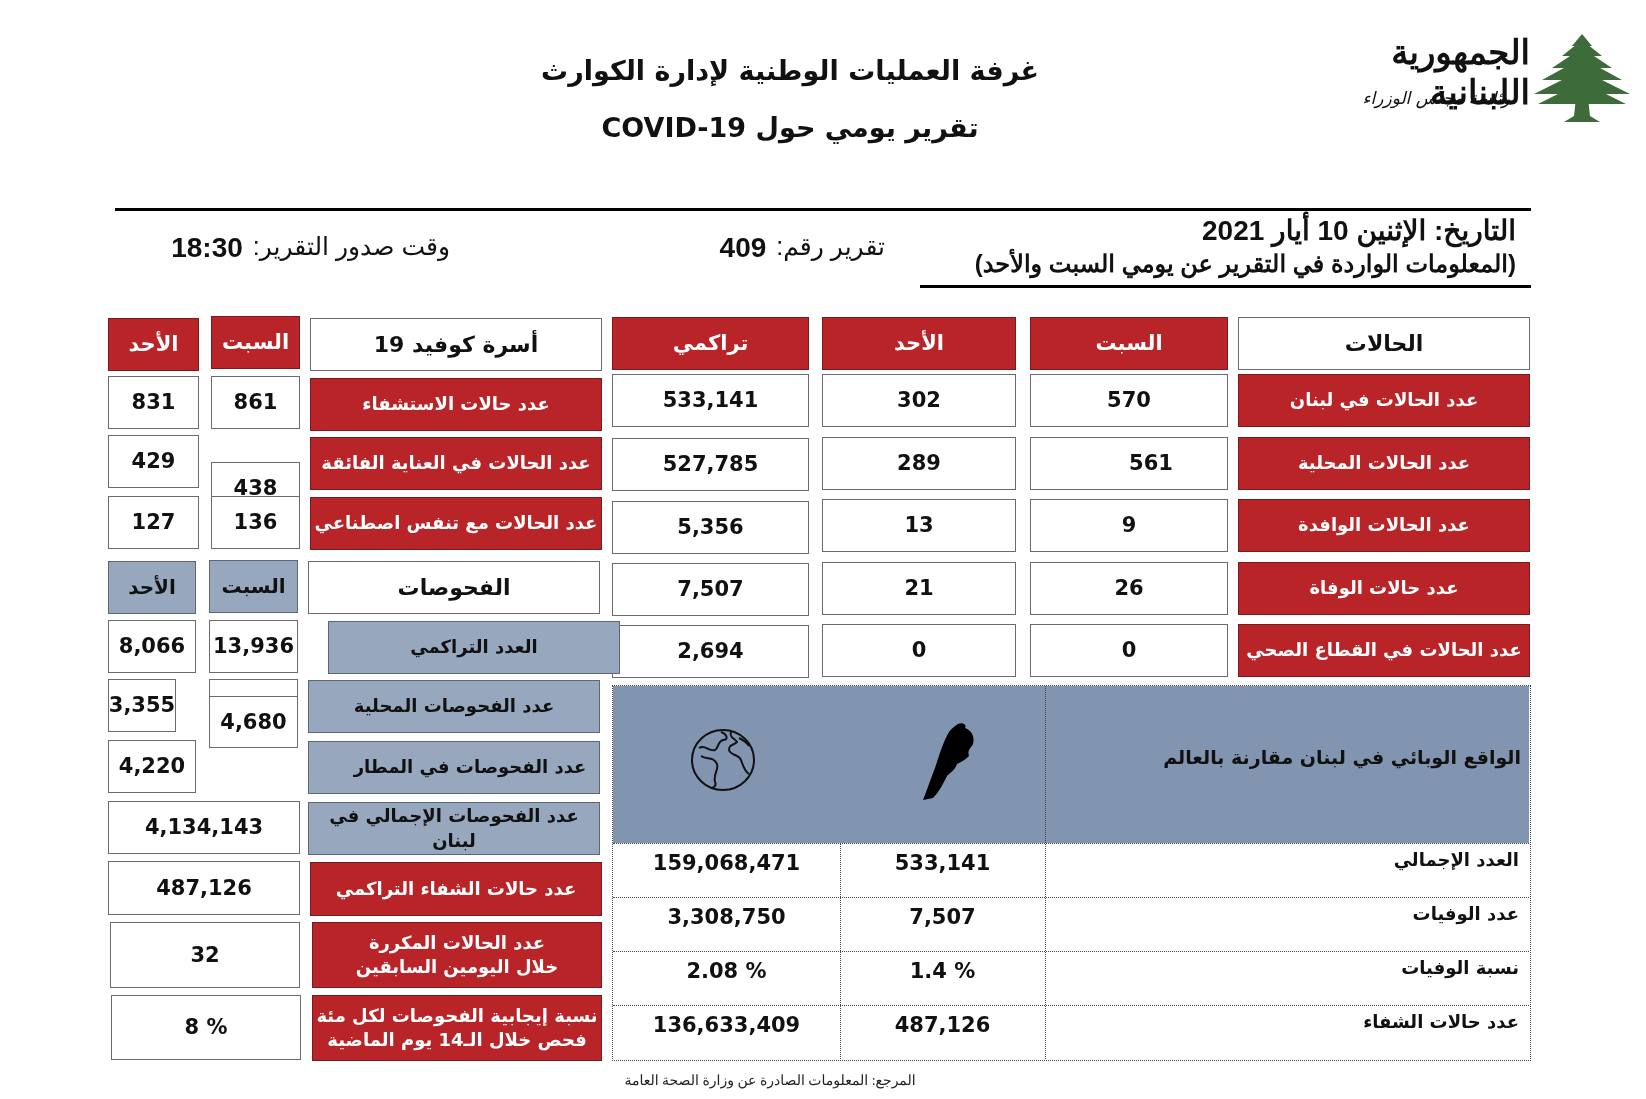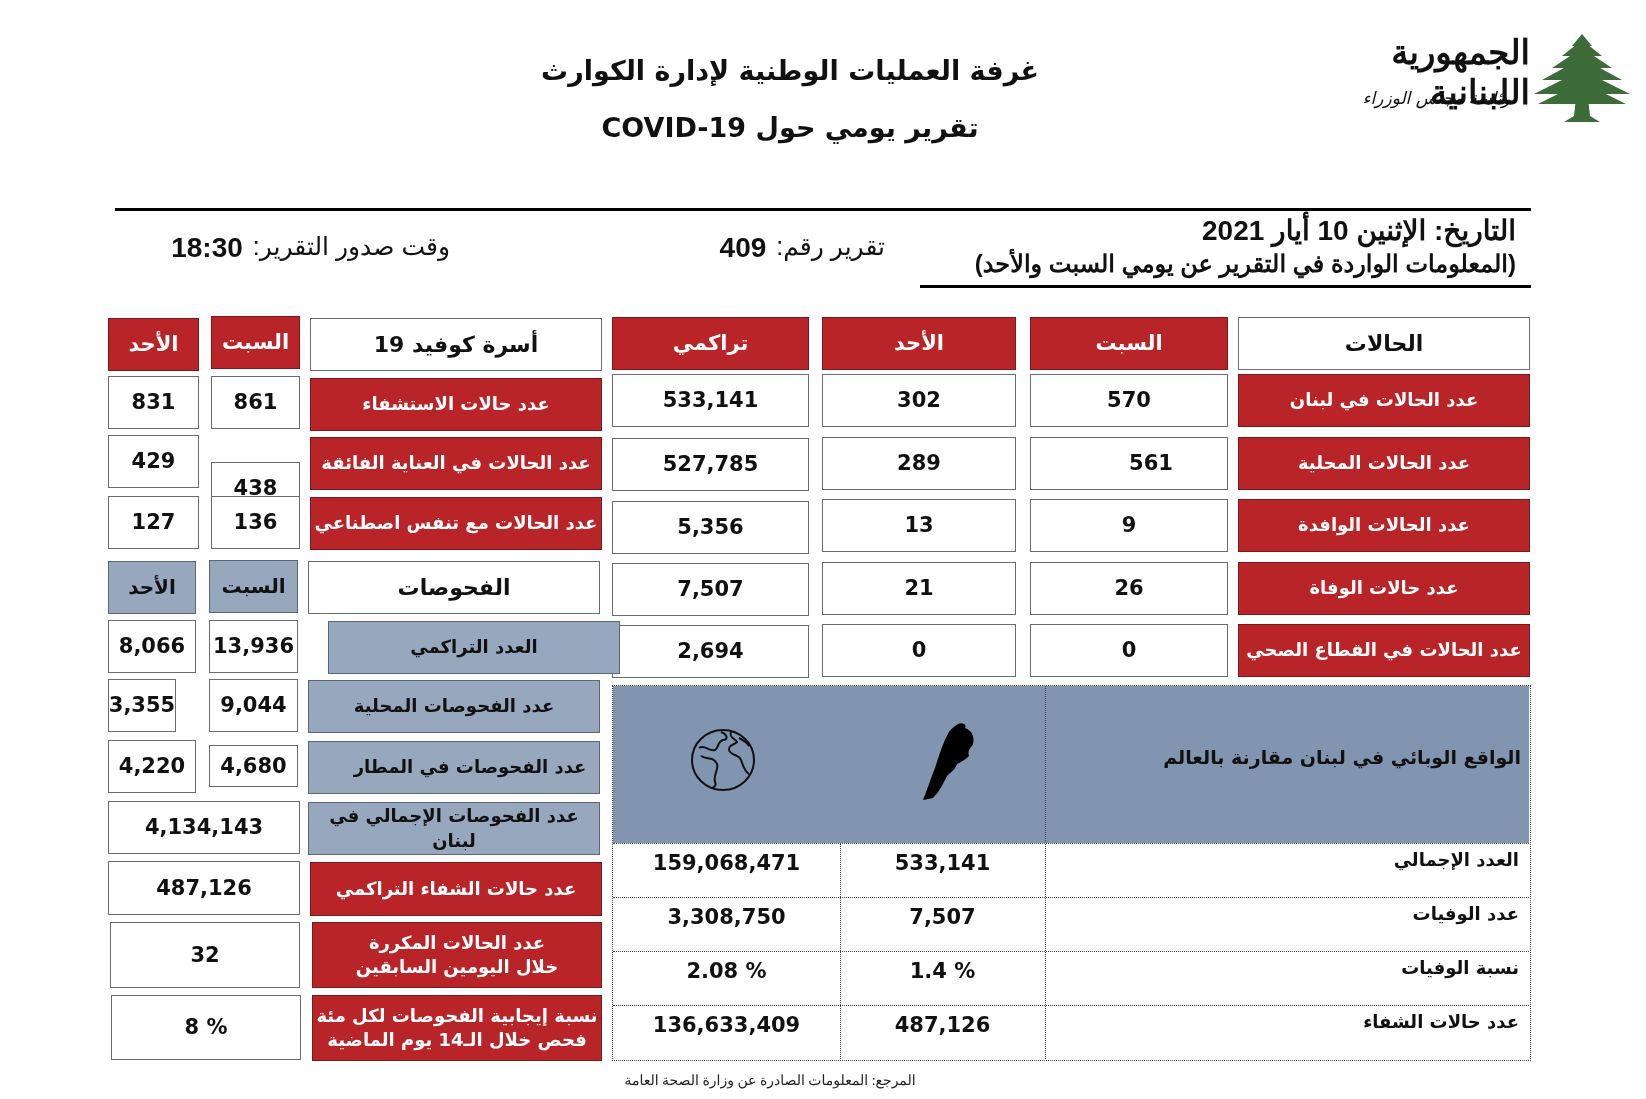--- a/index.html
+++ b/index.html
@@ -167,21 +167,21 @@
 
   <div class="abs cell blue" style="left:308px; top:621px; width:292px; height:53px;margin-left:20px;">العدد التراكمي</div>
   <div class="abs cell white num" style="left:209px; top:620px; width:89px; height:53px;">13,936</div>
   <div class="abs cell white num" style="left:108px; top:620px; width:88px; height:53px;">8,066</div>
 
   <div class="abs cell blue" style="left:308px; top:680px; width:292px; height:53px;">عدد الفحوصات المحلية</div>
   <div class="abs cell white num" style="left:209px; top:679px; width:89px; height:53px;">9,044</div>
   <div class="abs cell white num" style="left:108px; top:679px; width:68px; height:53px;">3,355</div>
 
   <div class="abs cell blue" style="left:308px; top:741px; width:292px; height:53px;padding-left:32px;">عدد الفحوصات في المطار</div>
-  <div class="abs cell white num" style="left:209px; top:745px; width:89px; height:42px;">4,680</div>
+  <div class="abs cell white num" style="left:209px; top:696px; width:89px; height:52px;">4,680</div>
   <div class="abs cell white num" style="left:108px; top:740px; width:88px; height:53px;">4,220</div>
 
   <div class="abs cell blue" style="left:308px; top:802px; width:292px; height:53px;">عدد الفحوصات الإجمالي في لبنان</div>
   <div class="abs cell white num" style="left:108px; top:801px; width:192px; height:53px;">4,134,143</div>
 </div>
 
 <div>
   <div class="abs cell red" style="left:310px; top:862px; width:292px; height:54px;">عدد حالات الشفاء التراكمي</div>
   <div class="abs cell white num" style="left:108px; top:861px; width:192px; height:54px;">487,126</div>
 

